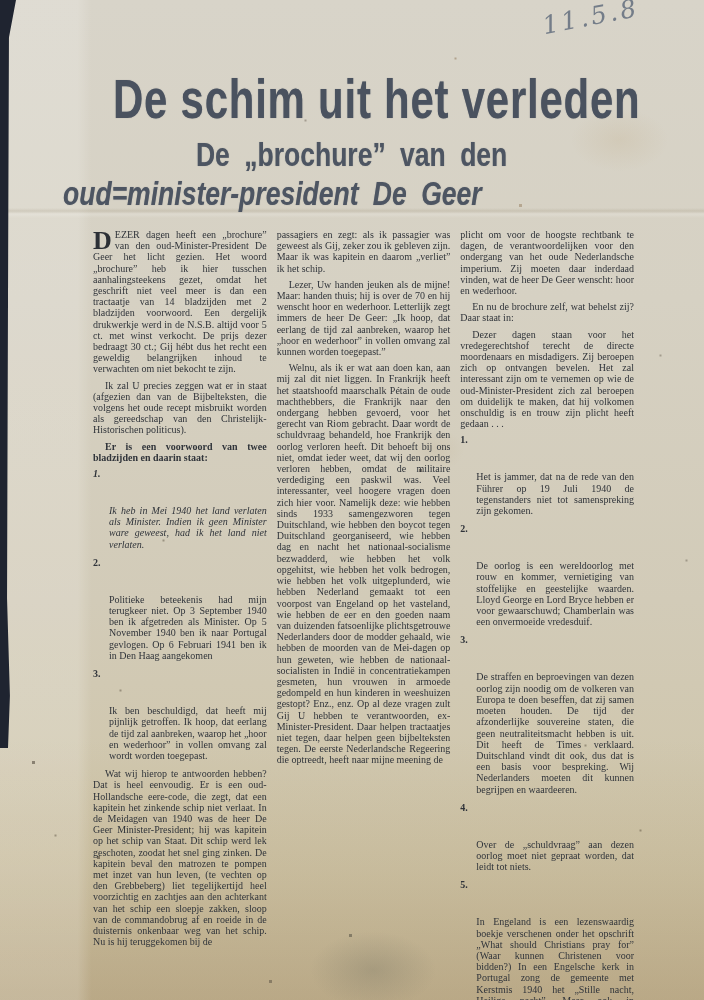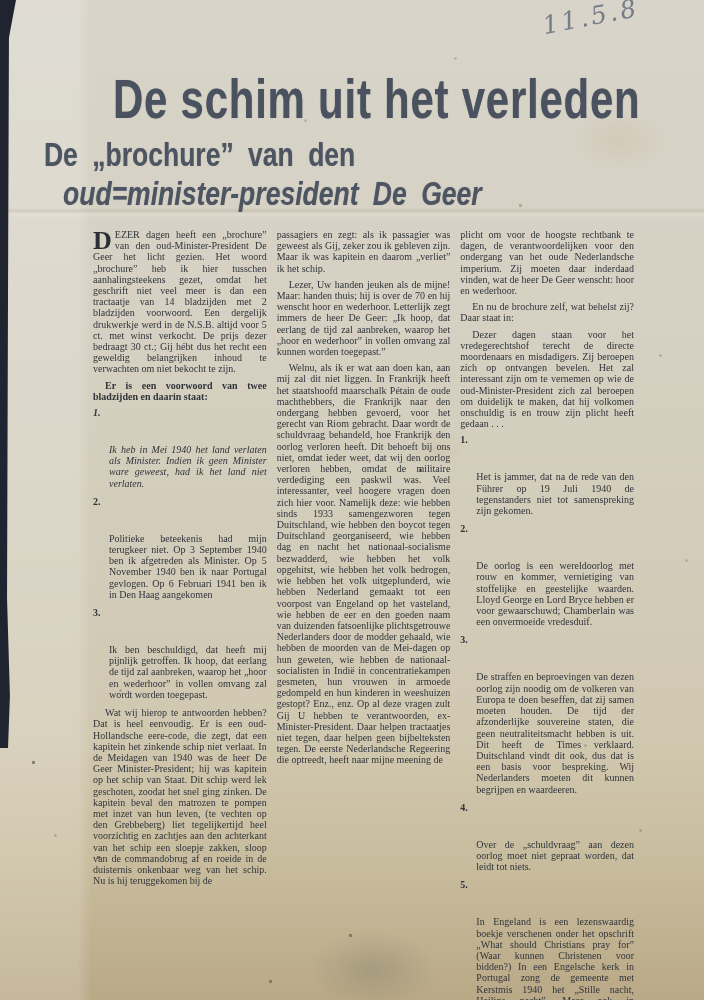--- a/index.html
+++ b/index.html
@@ -27,21 +27,21 @@
      33px 762px 0 1px rgba(60,52,40,.5), 55px 835px 0 .5px rgba(70,60,45,.4),
      686px 560px 0 .5px rgba(70,60,45,.35), 455px 58px 0 .5px rgba(120,90,55,.4);}
   .content{position:absolute;inset:0;}
   .handwriting{position:absolute;left:542px;top:2px;font-family:"DejaVu Serif",serif;
     font-style:italic;font-size:25px;color:#636e7e;transform:rotate(-11deg);
     letter-spacing:3px;opacity:.85;}
   .title{position:absolute;top:58px;left:0;right:0;text-align:center;white-space:nowrap;margin-top:13px;}
   .title span{display:inline-block;transform:translateX(25px) scaleX(.75);
     font-family:"Liberation Sans",sans-serif;font-weight:bold;font-size:56px;line-height:1;
     color:#4a525f;letter-spacing:1px;text-shadow:0 0 1px rgba(74,82,95,.5);}
-  .sub1{position:absolute;top:137px;left:0;right:0;text-align:left;white-space:nowrap;}
+  .sub1{position:absolute;top:137px;left:0;right:0;text-align:center;white-space:nowrap;}
   .sub2{position:absolute;top:176px;left:0;right:0;text-align:left;white-space:nowrap;font-style:italic;}
   .sub1 span,.sub2 span{display:inline-block;transform:scaleX(.78);
     font-family:"Liberation Sans",sans-serif;font-weight:bold;font-size:34px;line-height:1;
     color:#4d5562;word-spacing:9px;text-shadow:0 0 1px rgba(77,85,98,.5);}
   .sub2 span{transform:translateX(4px) scaleX(.78);}
   .cols{position:absolute;top:229px;left:93px;width:541px;display:flex;gap:10px;
     color:#30343a;font-size:10px;line-height:11.2px;}
   .col{flex:1;min-width:0;}
   .col p{margin:0 0 5px 0;text-align:justify;}
   .indent{text-indent:12px;}
@@ -73,20 +73,21 @@
     <span>De „brochure” van den</span>
   </div>
   <div class="sub2">
     <span>oud=minister-president De Geer</span>
   </div>
 
   <div class="cols">
 
     <div class="col">
       <p><span class="dropcap">D</span><span>EZER dagen heeft een „brochure” van den oud-Minister-President De Geer het licht gezien. Het woord „brochure” heb ik hier tusschen aanhalingsteekens gezet, omdat het geschrift niet veel meer is dan een tractaatje van 14 bladzijden met 2 bladzijden voorwoord. Een dergelijk drukwerkje werd in de N.S.B. altijd voor 5 ct. met winst verkocht. De prijs dezer bedraagt 30 ct.; Gij hébt dus het recht een geweldig belangrijken inhoud te verwachten om niet bekocht te zijn.</span></p>
+      <p class="indent">Ik zal U precies zeggen wat er in staat (afgezien dan van de Bijbelteksten, die volgens het oude recept misbruikt worden als gereedschap van den Christelijk-Historischen politicus).</p>
       <p class="bold indent heading">Er is een voorwoord van twee bladzijden en daarin staat:</p>
       <div class="li italic">
         <span class="num">1.</span>
         <span class="txt italic">Ik heb in Mei 1940 het land verlaten als Minister. Indien ik geen Minister ware geweest, had ik het land niet verlaten.</span>
       </div>
       <div class="li">
         <span class="num">2.</span>
         <span class="txt">Politieke beteekenis had mijn terugkeer niet. Op 3 September 1940 ben ik afgetreden als Minister. Op 5 November 1940 ben ik naar Portugal gevlogen. Op 6 Februari 1941 ben ik in Den Haag aangekomen</span>
       </div>
       <div class="li">

